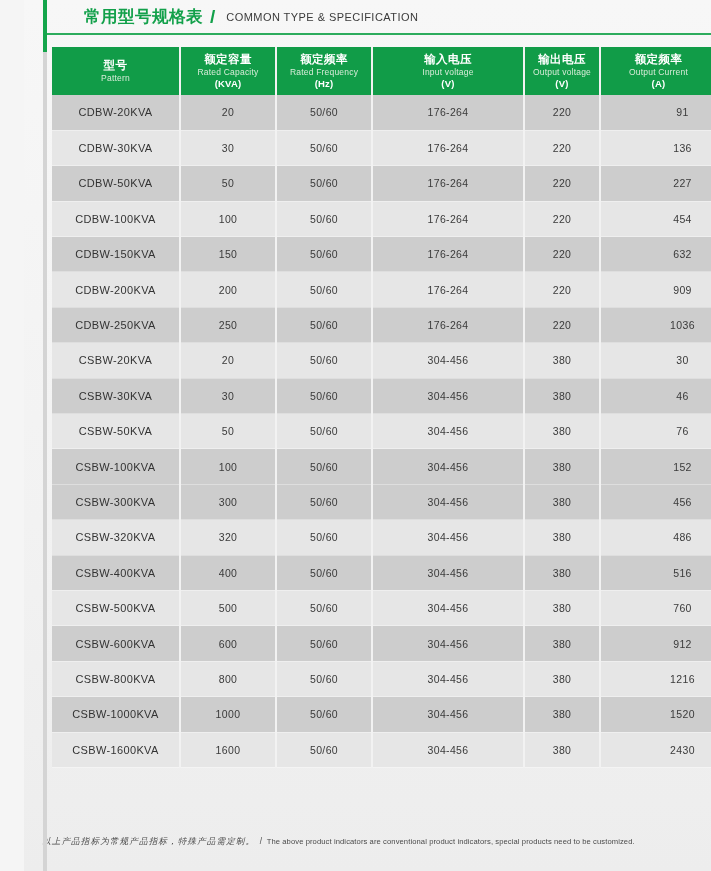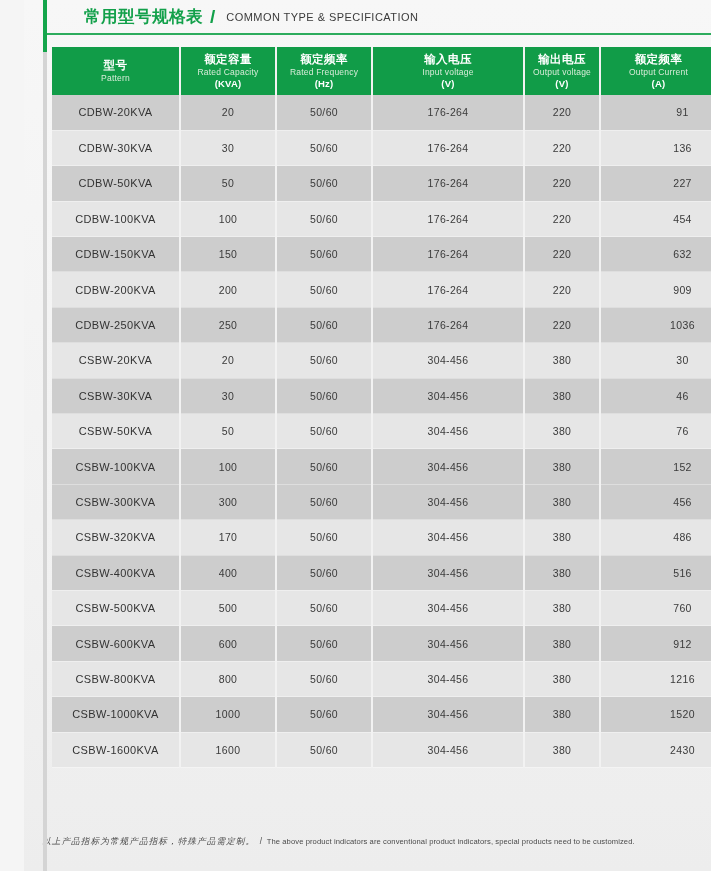--- a/index.html
+++ b/index.html
@@ -291,21 +291,21 @@
         <tr class="odd">
           <td class="model">CSBW-300KVA</td>
           <td>300</td>
           <td>50/60</td>
           <td>304-456</td>
           <td>380</td>
           <td>456</td>
         </tr>
         <tr class="even">
           <td class="model">CSBW-320KVA</td>
-          <td>170</td>
+          <td>320</td>
           <td>50/60</td>
           <td>304-456</td>
           <td>380</td>
           <td>486</td>
         </tr>
         <tr class="odd">
           <td class="model">CSBW-400KVA</td>
           <td>400</td>
           <td>50/60</td>
           <td>304-456</td>

